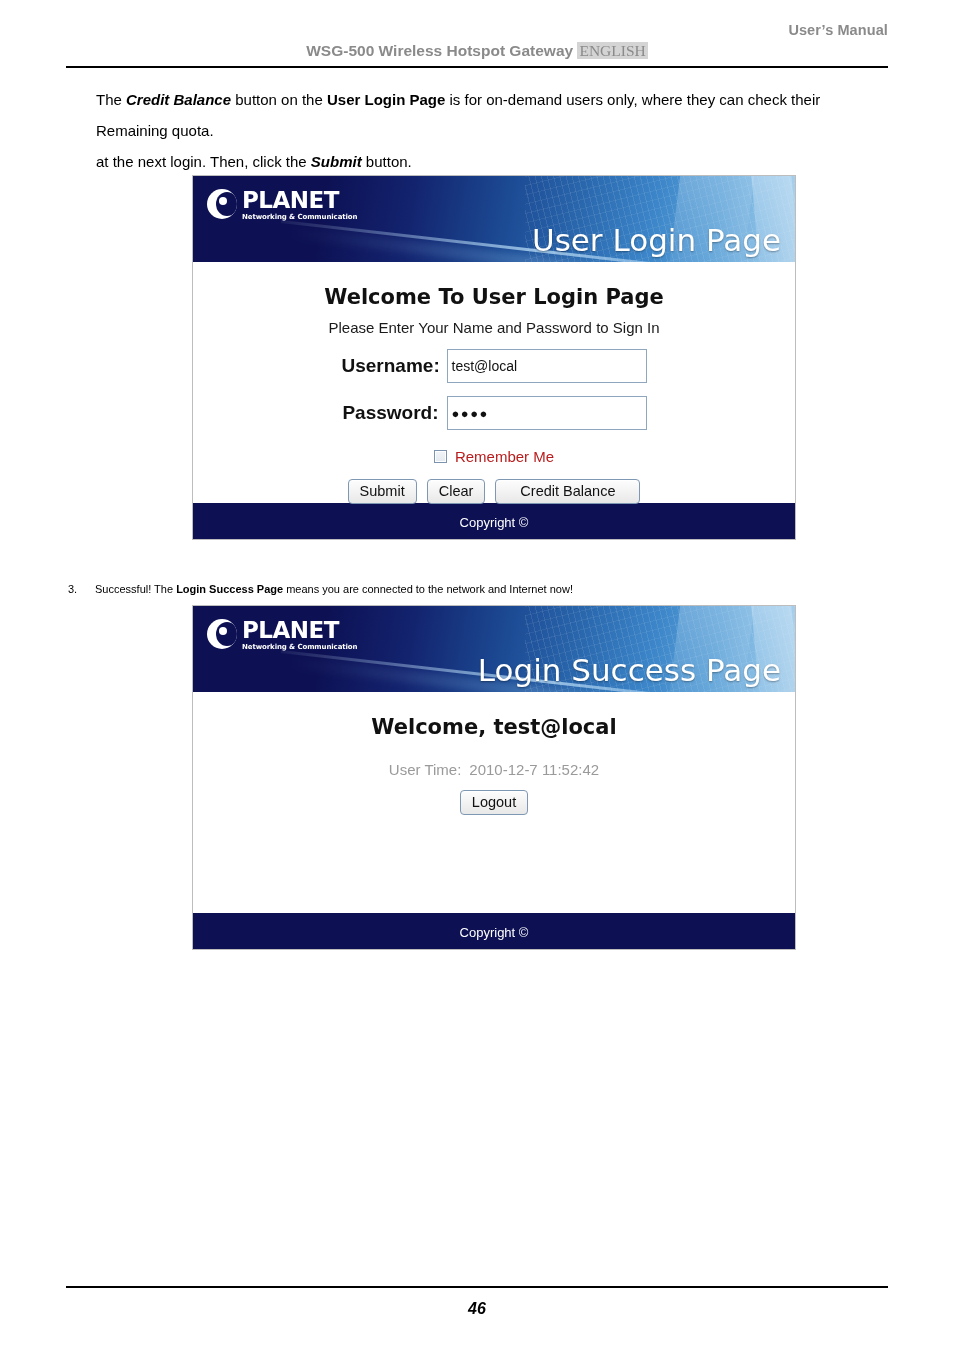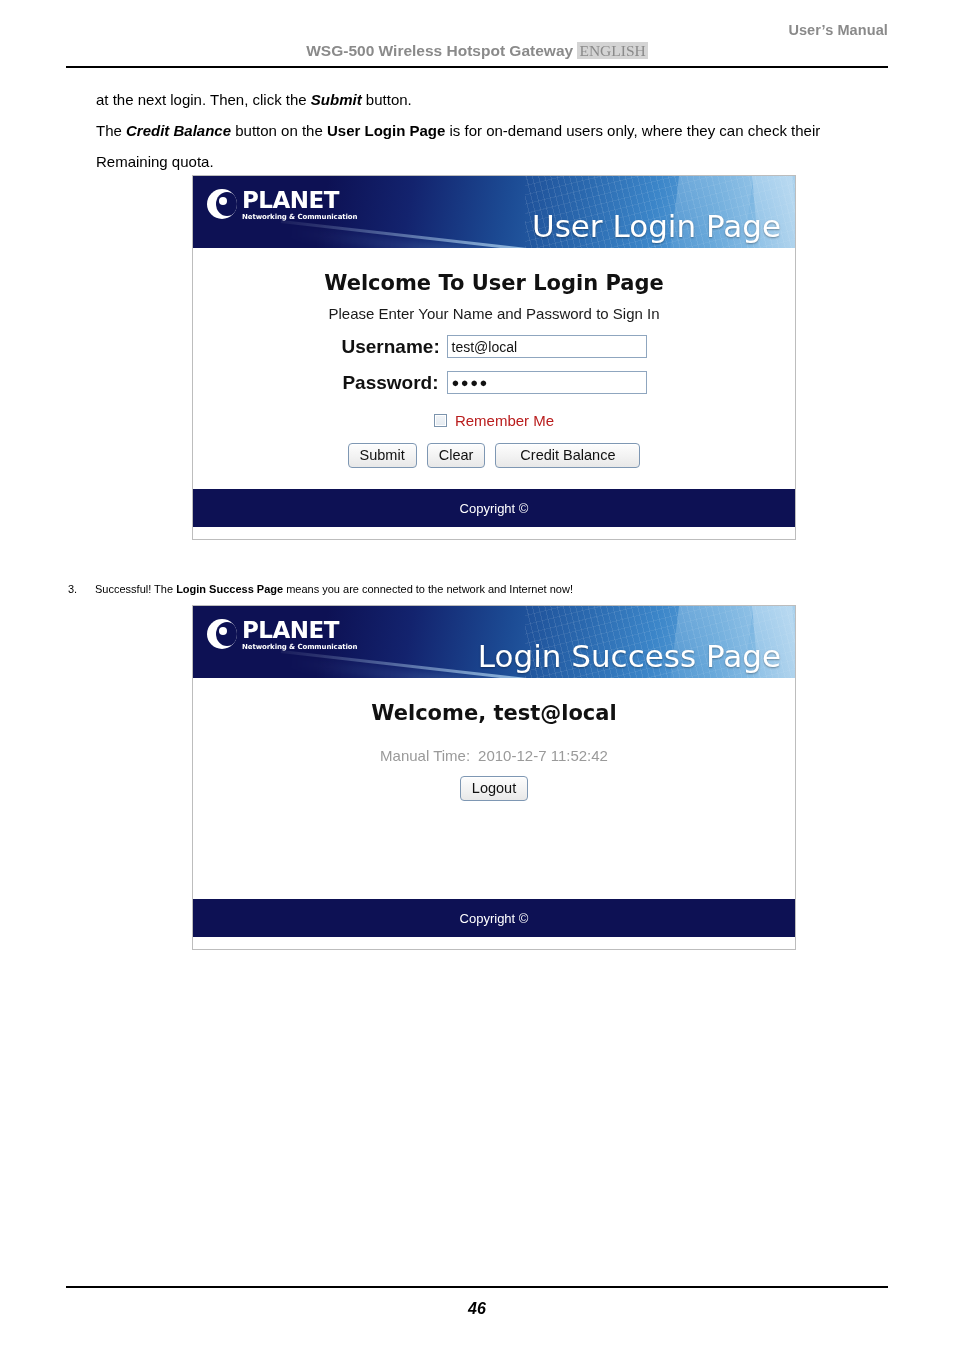--- a/index.html
+++ b/index.html
@@ -77,21 +77,21 @@
     position: absolute;
     border: 1px solid #bdbdbd;
     background: #fff;
     overflow: hidden;
   }
   .shot-login   { left: 192px; top: 175px; width: 604px; height: 365px; }
   .shot-success { left: 192px; top: 605px; width: 604px; height: 345px; }
 
   .banner {
     position: relative;
-    height: 72px;
+    height: 86px;
     background:
       linear-gradient(100deg,
         #0d1154 0%, #0d1154 22%, #13236e 36%,
         #1c4b94 52%, #2a68ae 64%, #3c86c9 76%,
         #5fa3d8 86%, #8cc0e6 94%, #b7d8ef 100%);
     overflow: hidden;
   }
   
   .banner .bldg {
     position: absolute; top: 0; right: 0; width: 270px; height: 100%;
@@ -202,21 +202,21 @@
   .field-label {
     width: 105px; text-align: right; padding-right: 8px;
     font-size: 19px; font-weight: bold; color: #111;
   }
   .field-input {
     width: 200px; height: 23px;
     border: 1px solid #8fa6bf;
     background: #fff;
     font-family: "Liberation Sans", sans-serif;
     font-size: 14px;
-    padding: 0 4px;
+    padding: 16px 4px;
     color: #111;
     display: flex; align-items: center;
   }
   .dots { letter-spacing: 1.5px; font-size: 13px; }
 
   .remember-row {
     display: flex; align-items: center; justify-content: center;
     margin-top: 18px;
   }
   .checkbox {
@@ -293,24 +293,24 @@
   <div class="hdr-line1">User’s Manual</div>
   <div class="hdr-line2">
     <span>WSG-500 Wireless Hotspot Gateway</span>
     <span class="hdr-lang">ENGLISH</span>
   </div>
 </div>
 <div class="hdr-rule"></div>
 
 <div class="content">
   <div class="para">
+    <span>The </span><span class="bi">Credit Balance</span><span> button on the </span><b>User Login Page</b><span> is for on-demand users only, where they can check their Remaining quota.</span>
+  </div>
+  <div class="para">
     <span>at the next login. Then, click the </span><span class="bi">Submit</span><span> button.</span>
-  </div>
-  <div class="para">
-    <span>The </span><span class="bi">Credit Balance</span><span> button on the </span><b>User Login Page</b><span> is for on-demand users only, where they can check their Remaining quota.</span>
   </div>
 </div>
 
 <div class="shot shot-login">
 
   <div class="banner">
     <div class="bldg"></div>
     <div class="bldg2"></div>
     <div class="bldg3"></div>
     <div class="beam2"></div>
@@ -376,21 +376,21 @@
         <div class="logo-tag">Networking &amp; Communication</div>
       </div>
     </div>
 
     <div class="banner-title">Login Success Page</div>
   </div>
 
   <div class="panel-body panel-body-success">
     <div class="success-title">Welcome, test@local</div>
     <div class="login-time">
-      <span class="lt-label">Manual Time:</span><span>2010-12-7 11:52:42</span>
+      <span class="lt-label">User Time:</span><span>2010-12-7 11:52:42</span>
     </div>
     <div class="logout-row">
       <div class="btn">Logout</div>
     </div>
   </div>
 
   <div class="copyright">Copyright ©</div>
 </div>
 
 <div class="foot-rule"></div>

